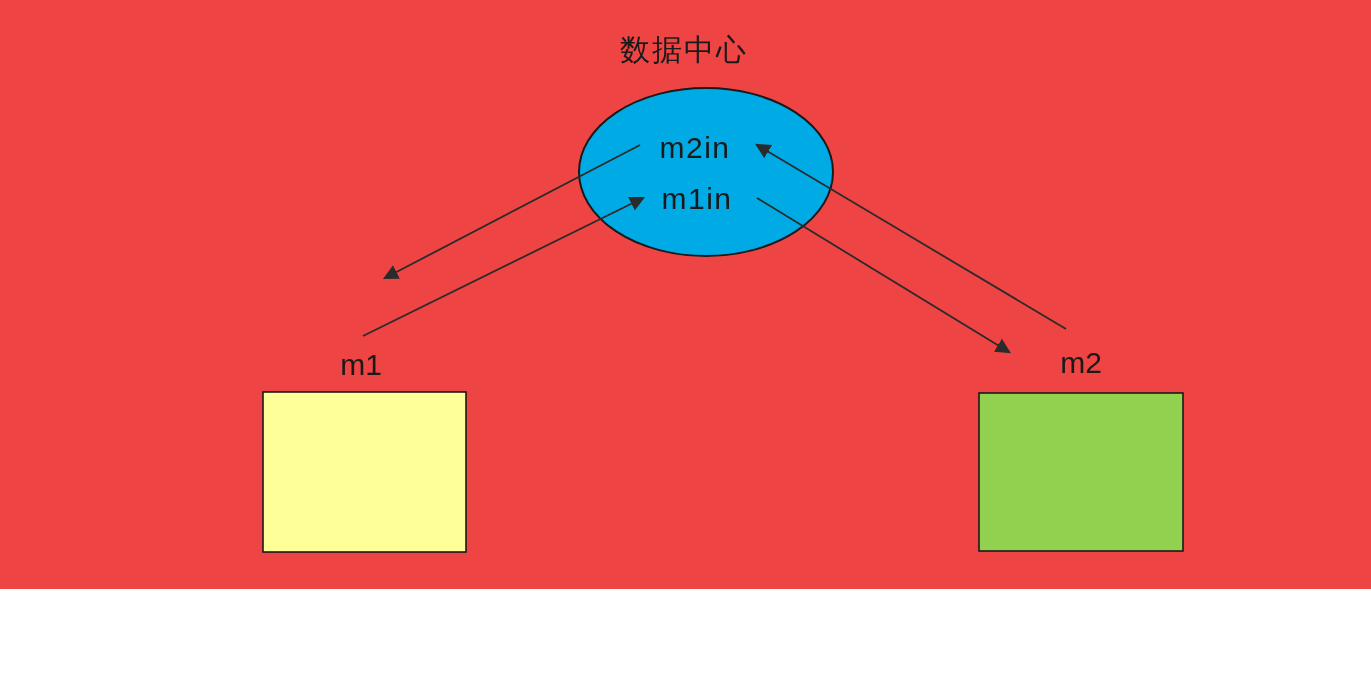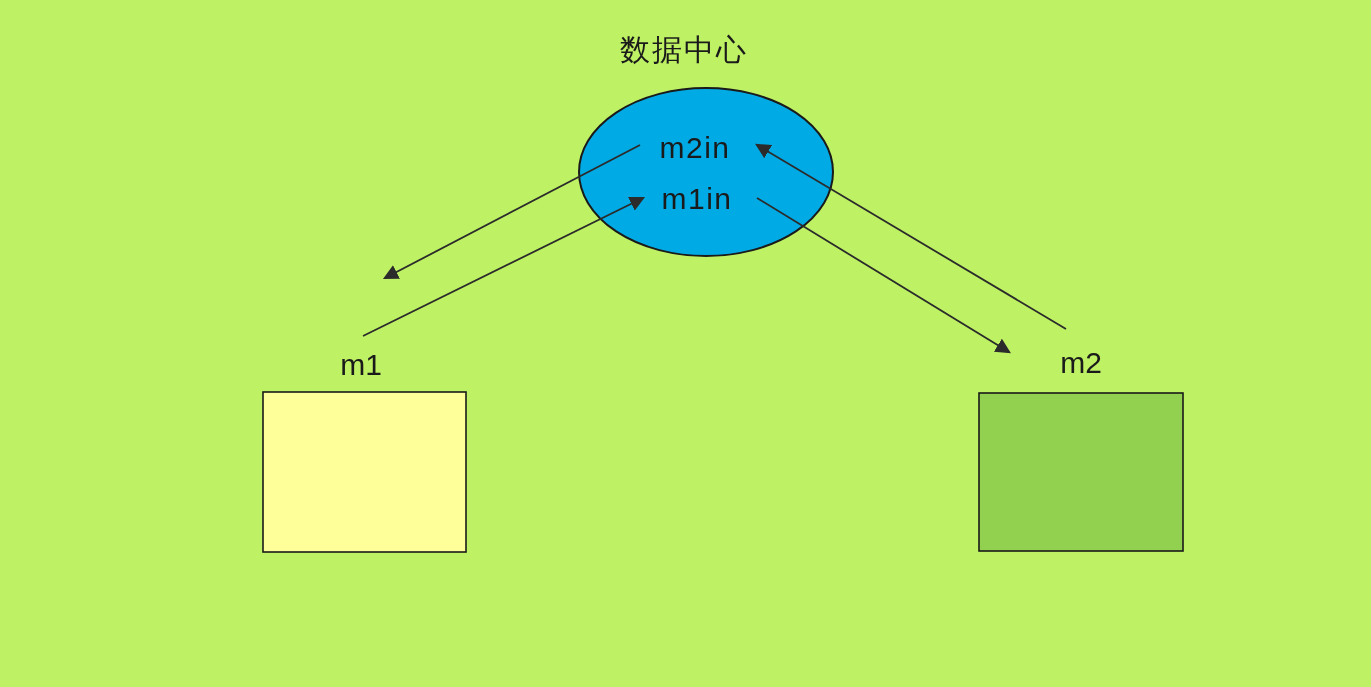--- a/index.html
+++ b/index.html
@@ -3,22 +3,22 @@
 <meta charset="utf-8">
 <style>
   html, body {
     margin: 0;
     padding: 0;
     background: #ffffff;
   }
   .canvas {
     position: relative;
     width: 1371px;
-    height: 687px;
-    background: #bef264;
+    height: 589px;
+    background: #ef4444;
     overflow: hidden;
     font-family: "Liberation Sans", sans-serif;
   }
   svg text {
     font-family: "Liberation Sans", sans-serif;
     fill: #1a1a1a;
   }
   text.node-label {
     font-size: 30px;
   }

